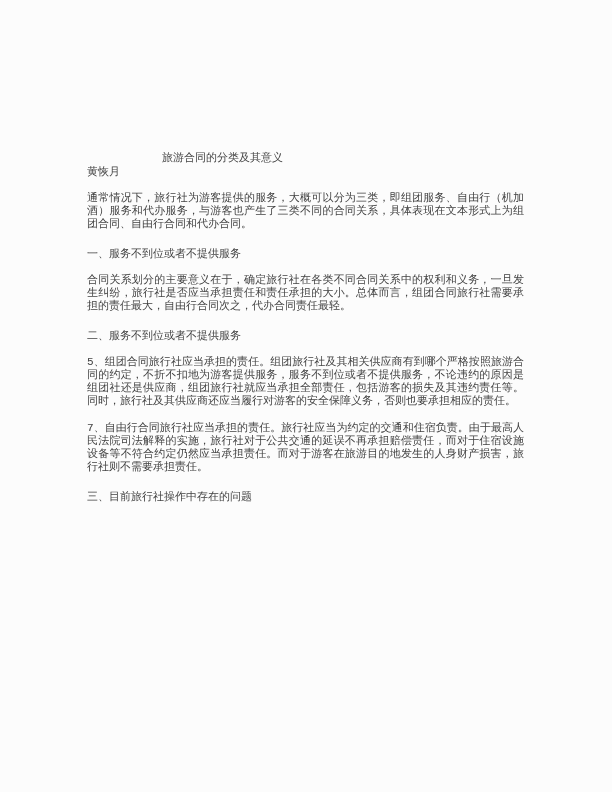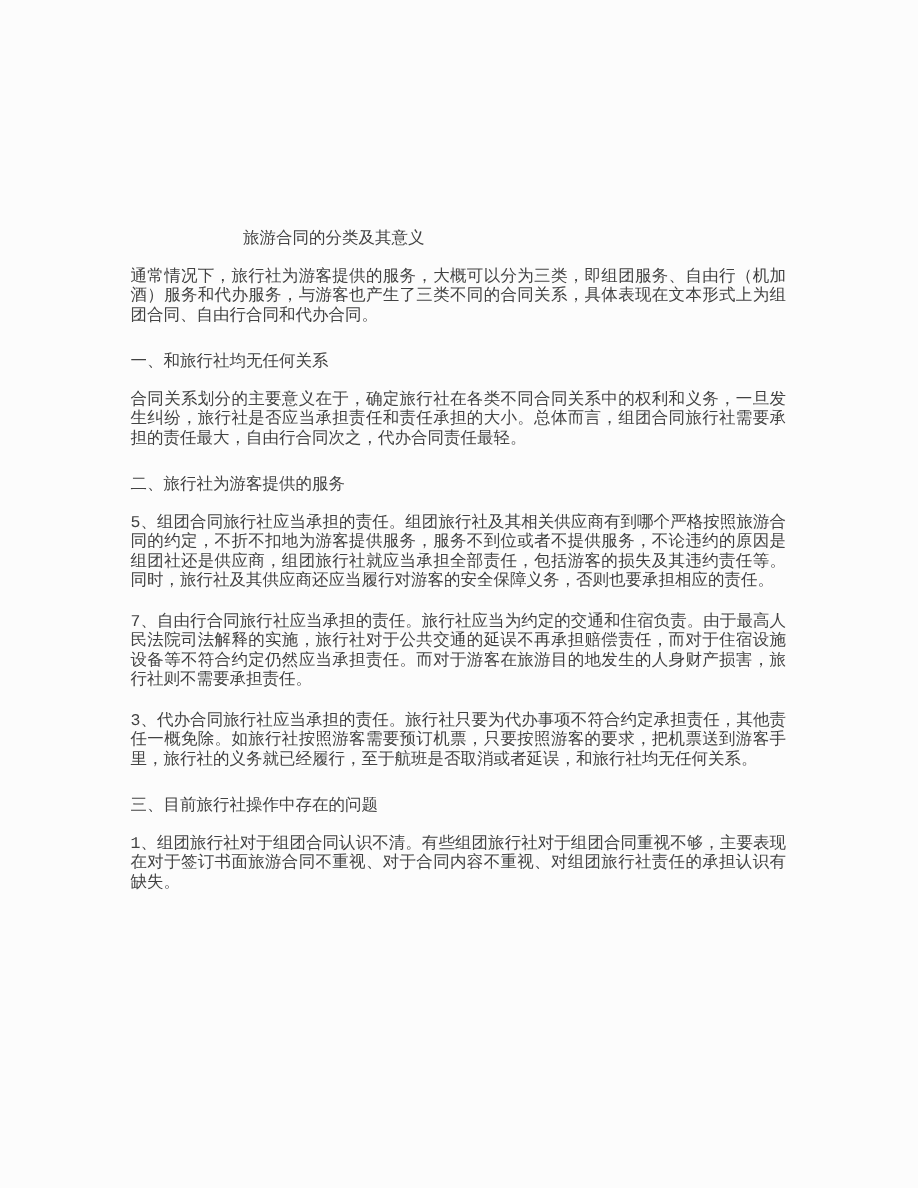--- a/index.html
+++ b/index.html
@@ -19,20 +19,21 @@
     position: absolute;
     left: 87px;
     top: 152px;
     width: 437px;
     font-size: 11px;
     line-height: 13px;
   }
   .title-line {
     margin: 0 0 0 75px;
     line-height: 13px;
+    font-family: Liberation Mono, monospace;
   }
   .author-line {
     margin: 0;
     line-height: 13px;
   }
   .doc p {
     margin: 14px 0 0 0;
     text-align: justify;
     text-justify: inter-ideograph;
     line-height: 13px;
@@ -44,32 +45,31 @@
     font-weight: normal;
     line-height: 13px;
   }
 </style>
 </head>
 <body>
 
 <div class="doc">
   <div class="title-line">旅游合同的分类及其意义</div>
 
+  <div class="author-line">黄恢月</div>
 
   <p>通常情况下，旅行社为游客提供的服务，大概可以分为三类，即组团服务、自由行（机加酒）服务和代办服务，与游客也产生了三类不同的合同关系，具体表现在文本形式上为组团合同、自由行合同和代办合同。</p>
 
-  <h2>一、和旅行社均无任何关系</h2>
+  <h2>一、服务不到位或者不提供服务</h2>
 
   <p>合同关系划分的主要意义在于，确定旅行社在各类不同合同关系中的权利和义务，一旦发生纠纷，旅行社是否应当承担责任和责任承担的大小。总体而言，组团合同旅行社需要承担的责任最大，自由行合同次之，代办合同责任最轻。</p>
 
-  <h2>二、旅行社为游客提供的服务</h2>
+  <h2>二、服务不到位或者不提供服务</h2>
 
   <p>5、组团合同旅行社应当承担的责任。组团旅行社及其相关供应商有到哪个严格按照旅游合同的约定，不折不扣地为游客提供服务，服务不到位或者不提供服务，不论违约的原因是组团社还是供应商，组团旅行社就应当承担全部责任，包括游客的损失及其违约责任等。同时，旅行社及其供应商还应当履行对游客的安全保障义务，否则也要承担相应的责任。</p>
 
   <p>7、自由行合同旅行社应当承担的责任。旅行社应当为约定的交通和住宿负责。由于最高人民法院司法解释的实施，旅行社对于公共交通的延误不再承担赔偿责任，而对于住宿设施设备等不符合约定仍然应当承担责任。而对于游客在旅游目的地发生的人身财产损害，旅行社则不需要承担责任。</p>
 
-  <p>3、代办合同旅行社应当承担的责任。旅行社只要为代办事项不符合约定承担责任，其他责任一概免除。如旅行社按照游客需要预订机票，只要按照游客的要求，把机票送到游客手里，旅行社的义务就已经履行，至于航班是否取消或者延误，和旅行社均无任何关系。</p>
 
   <h2>三、目前旅行社操作中存在的问题</h2>
 
-  <p>1、组团旅行社对于组团合同认识不清。有些组团旅行社对于组团合同重视不够，主要表现在对于签订书面旅游合同不重视、对于合同内容不重视、对组团旅行社责任的承担认识有缺失。</p>
 
 </div>
 
 </body></html>

